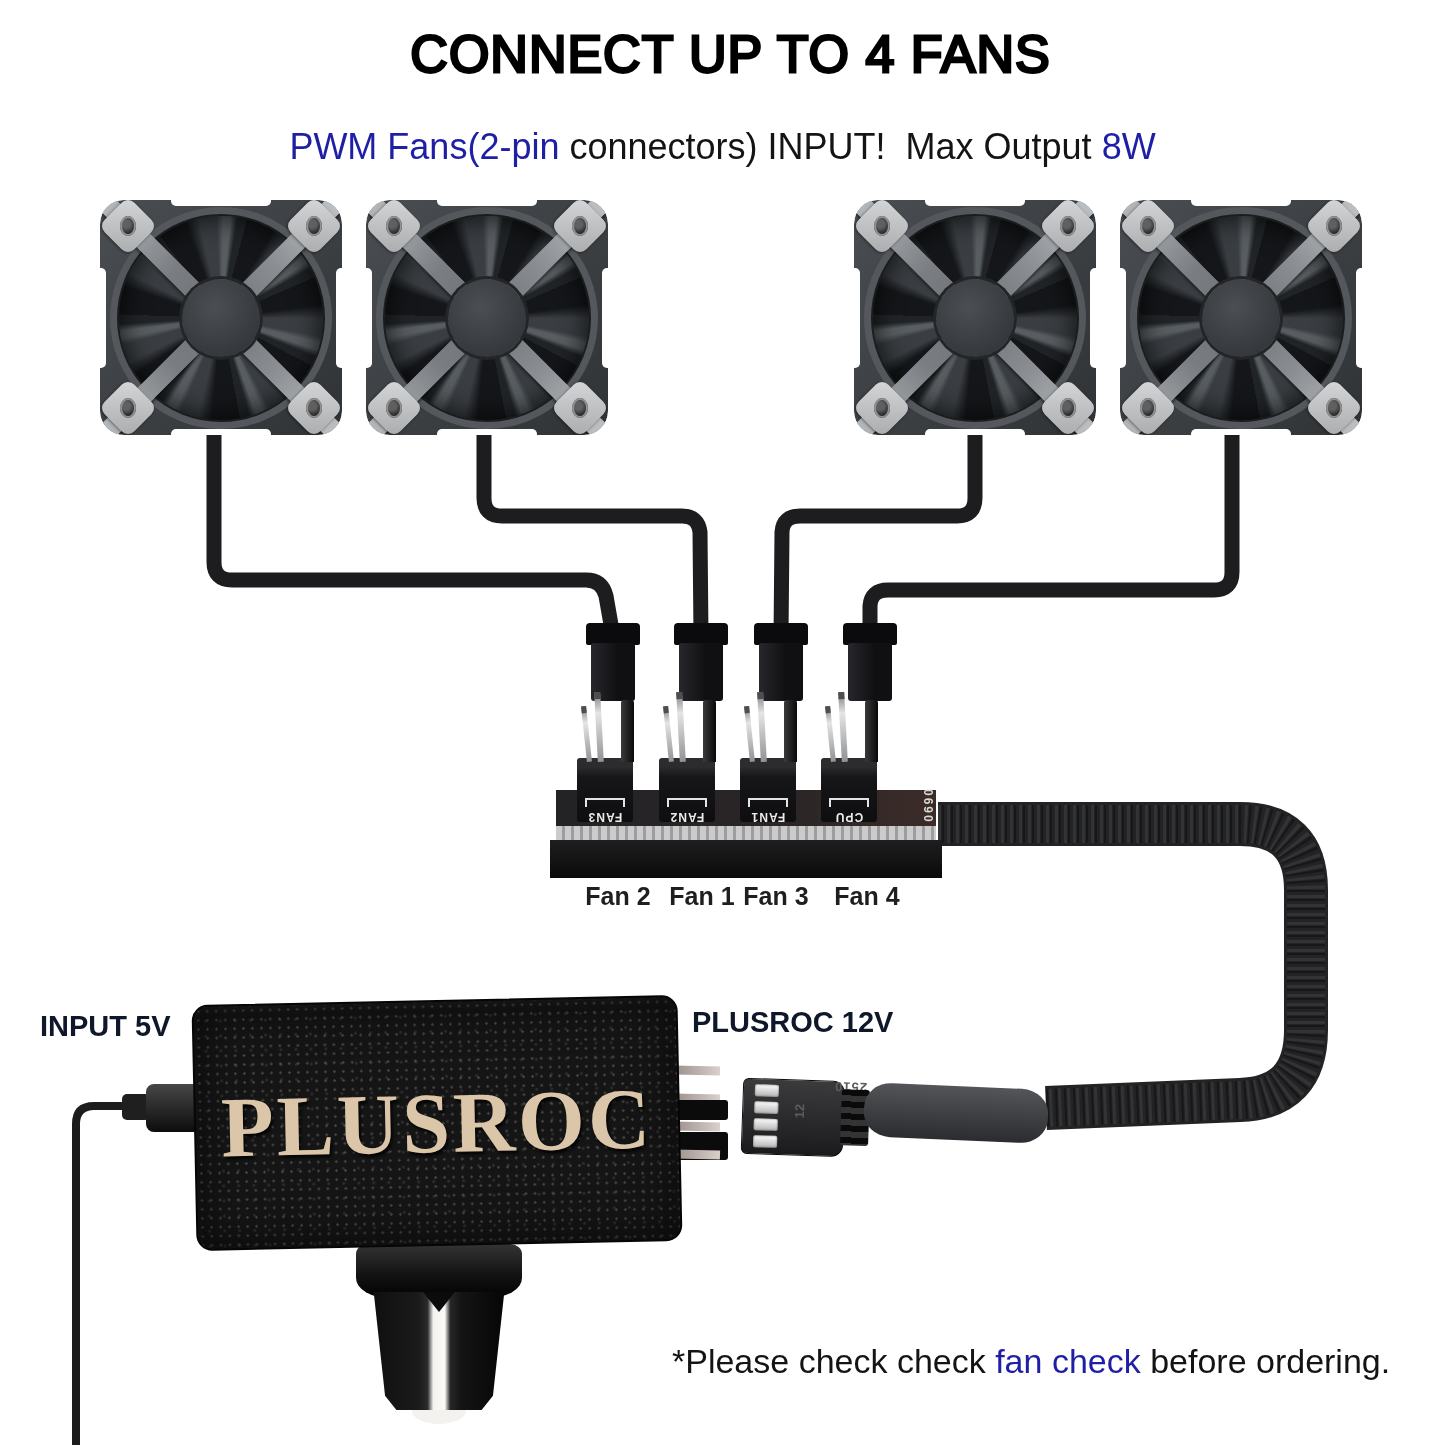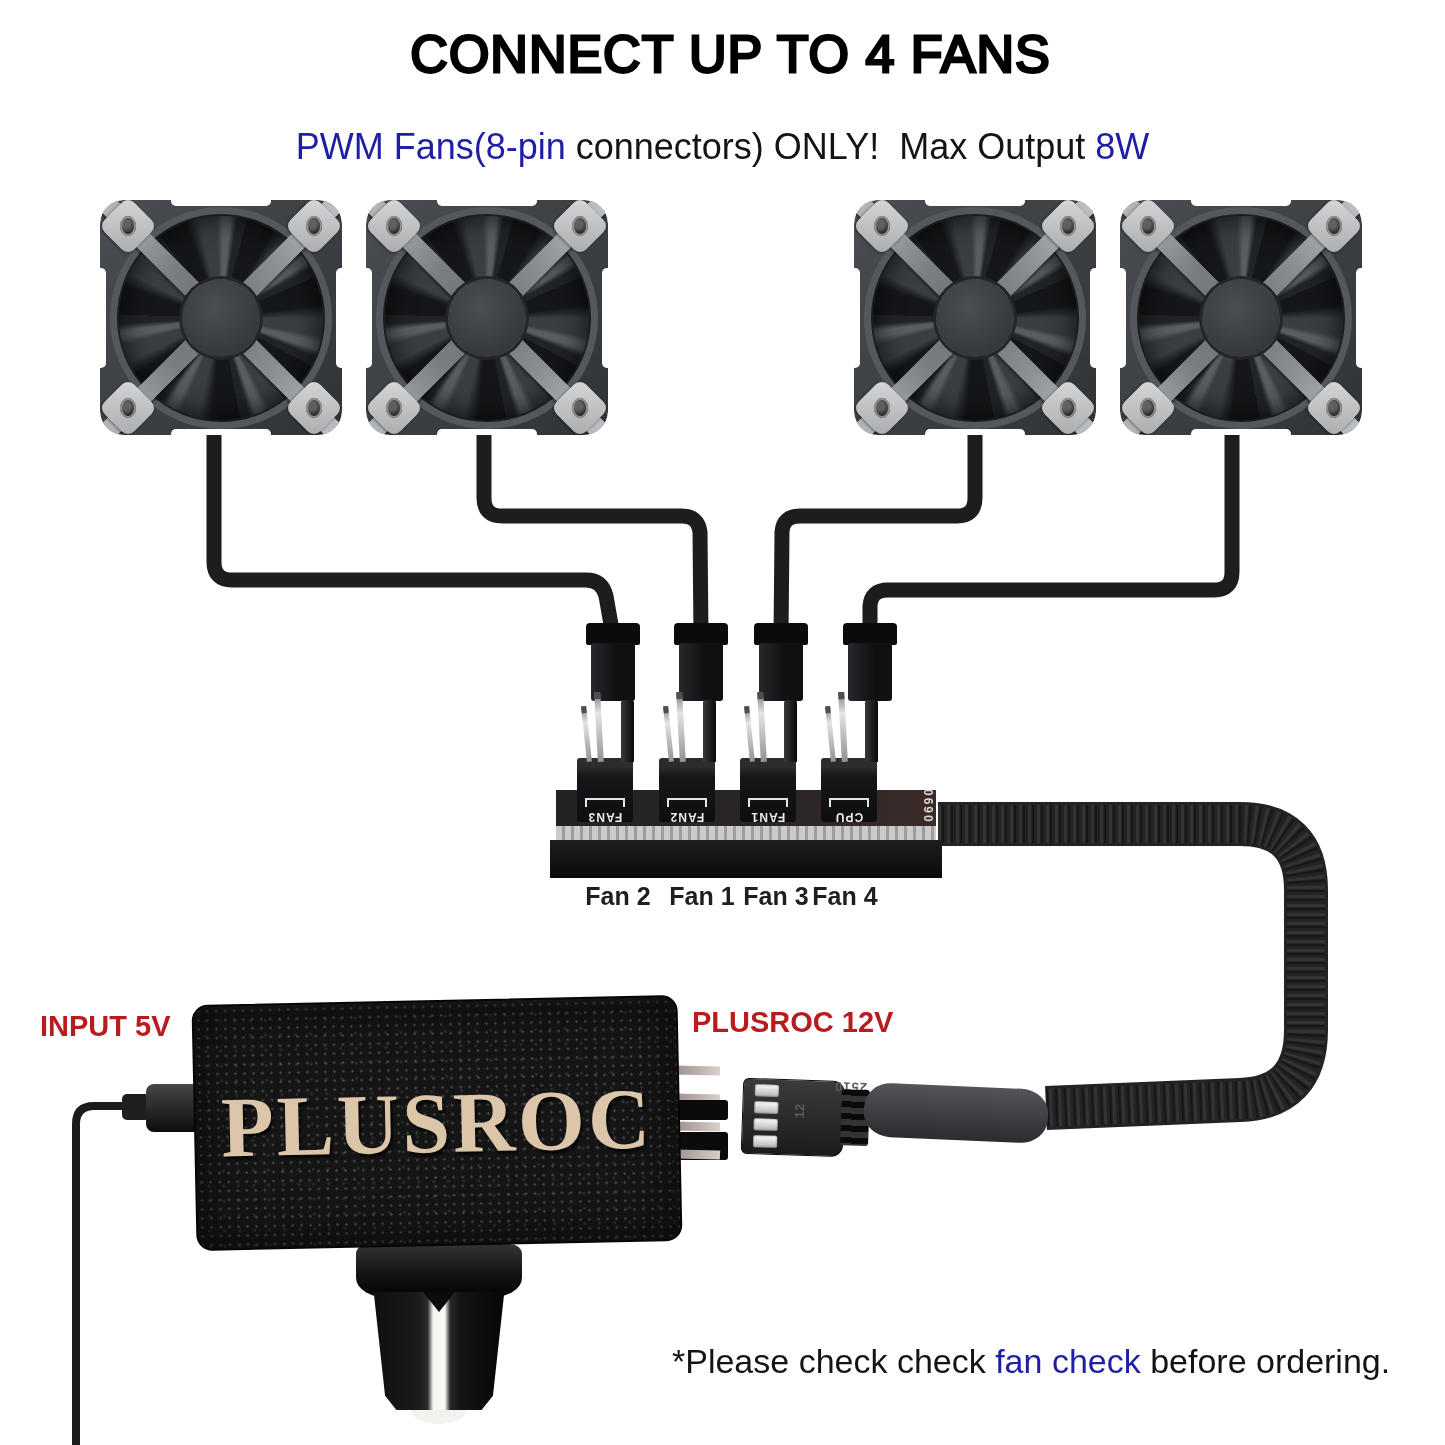--- a/index.html
+++ b/index.html
@@ -112,30 +112,30 @@
   #conn-model{position:absolute;right:8px;top:2px;transform:rotate(180deg);font-size:13px;font-weight:bold;
        color:#5d5d61;letter-spacing:1px;}
   #conn-pinlabel{position:absolute;left:50px;top:28px;transform:rotate(-90deg);font-size:13px;font-weight:bold;
        color:#5d5d61;}
   #conn-wires{position:absolute;left:99px;top:12px;width:28px;height:56px;border-radius:3px;
        background:repeating-linear-gradient(180deg,#0a0a0a 0 6px,#343434 6px 12px);}
   #heat-shrink{left:864px;top:1086px;width:184px;height:54px;border-radius:27px/24px;z-index:3;
        transform:rotate(2.5deg);background:linear-gradient(180deg,#535558,#2a2c2f);}
 
   
-  .lbl-red{position:absolute;font-size:29px;font-weight:bold;color:#b91c1c;z-index:5;}
+  .lbl-red{position:absolute;font-size:29px;font-weight:bold;color:#0f172a;z-index:5;}
   #footnote{left:672px;top:1342px;font-size:34px;color:#141414;white-space:pre;z-index:5;}
 </style>
 </head>
 <body>
 
 <div id="canvas">
 
   <div class="abs" id="title">CONNECT UP TO 4 FANS</div>
-  <div class="abs" id="subtitle"><span class="blue">PWM Fans(8-pin </span><span>connectors) ONLY!  Max Output </span><span class="blue">8W</span></div>
+  <div class="abs" id="subtitle"><span class="blue">PWM Fans(2-pin </span><span>connectors) INPUT!  Max Output </span><span class="blue">8W</span></div>
 
   <svg id="wires" width="1445" height="1445" viewBox="0 0 1445 1445">
 
     <path d="M214 420 L214 562 Q214 580 232 580 L586 580 Q602 580 606 596 L613 636" fill="none" stroke="#1d1d1f" stroke-width="15"></path>
     <path d="M484 420 L484 498 Q484 516 502 516 L682 516 Q698 516 700 532 L701 636" fill="none" stroke="#1d1d1f" stroke-width="15"></path>
     <path d="M975 420 L975 498 Q975 516 957 516 L800 516 Q783 516 782 532 L781 636" fill="none" stroke="#1d1d1f" stroke-width="15"></path>
     <path d="M1232 420 L1232 572 Q1232 590 1214 590 L888 590 Q871 590 870 606 L870 636" fill="none" stroke="#1d1d1f" stroke-width="15"></path>
 
     <path d="M76 1448 L76 1124 Q76 1106 94 1106 L132 1106" fill="none" stroke="#1c1c1c" stroke-width="8"></path>
 
@@ -248,21 +248,21 @@
     <div class="hdr-pinA"></div>
     <div class="hdr-pinB"></div>
     <div class="hdr-latch"></div>
     <div class="hdr-bracket"></div>
     <div class="hdr-silk">CPU</div>
   </div>
 
   <div class="port-label" style="left:568px;">Fan 2</div>
   <div class="port-label" style="left:652px;">Fan 1</div>
   <div class="port-label" style="left:726px;">Fan 3</div>
-  <div class="port-label" style="left:795px;">Fan 4</div>
+  <div class="port-label" style="left:817px;">Fan 4</div>
 
   <div class="abs" id="knob-neck"></div>
   <div class="abs" id="knob-flange"></div>
   <div class="abs" id="knob-tip"></div>
   <div class="abs" id="knob-body"></div>
   <div class="abs" id="knob-notch"></div>
 
   <div class="abs" id="usb-boot"></div>
   <div class="abs" id="usb-body"></div>
 

